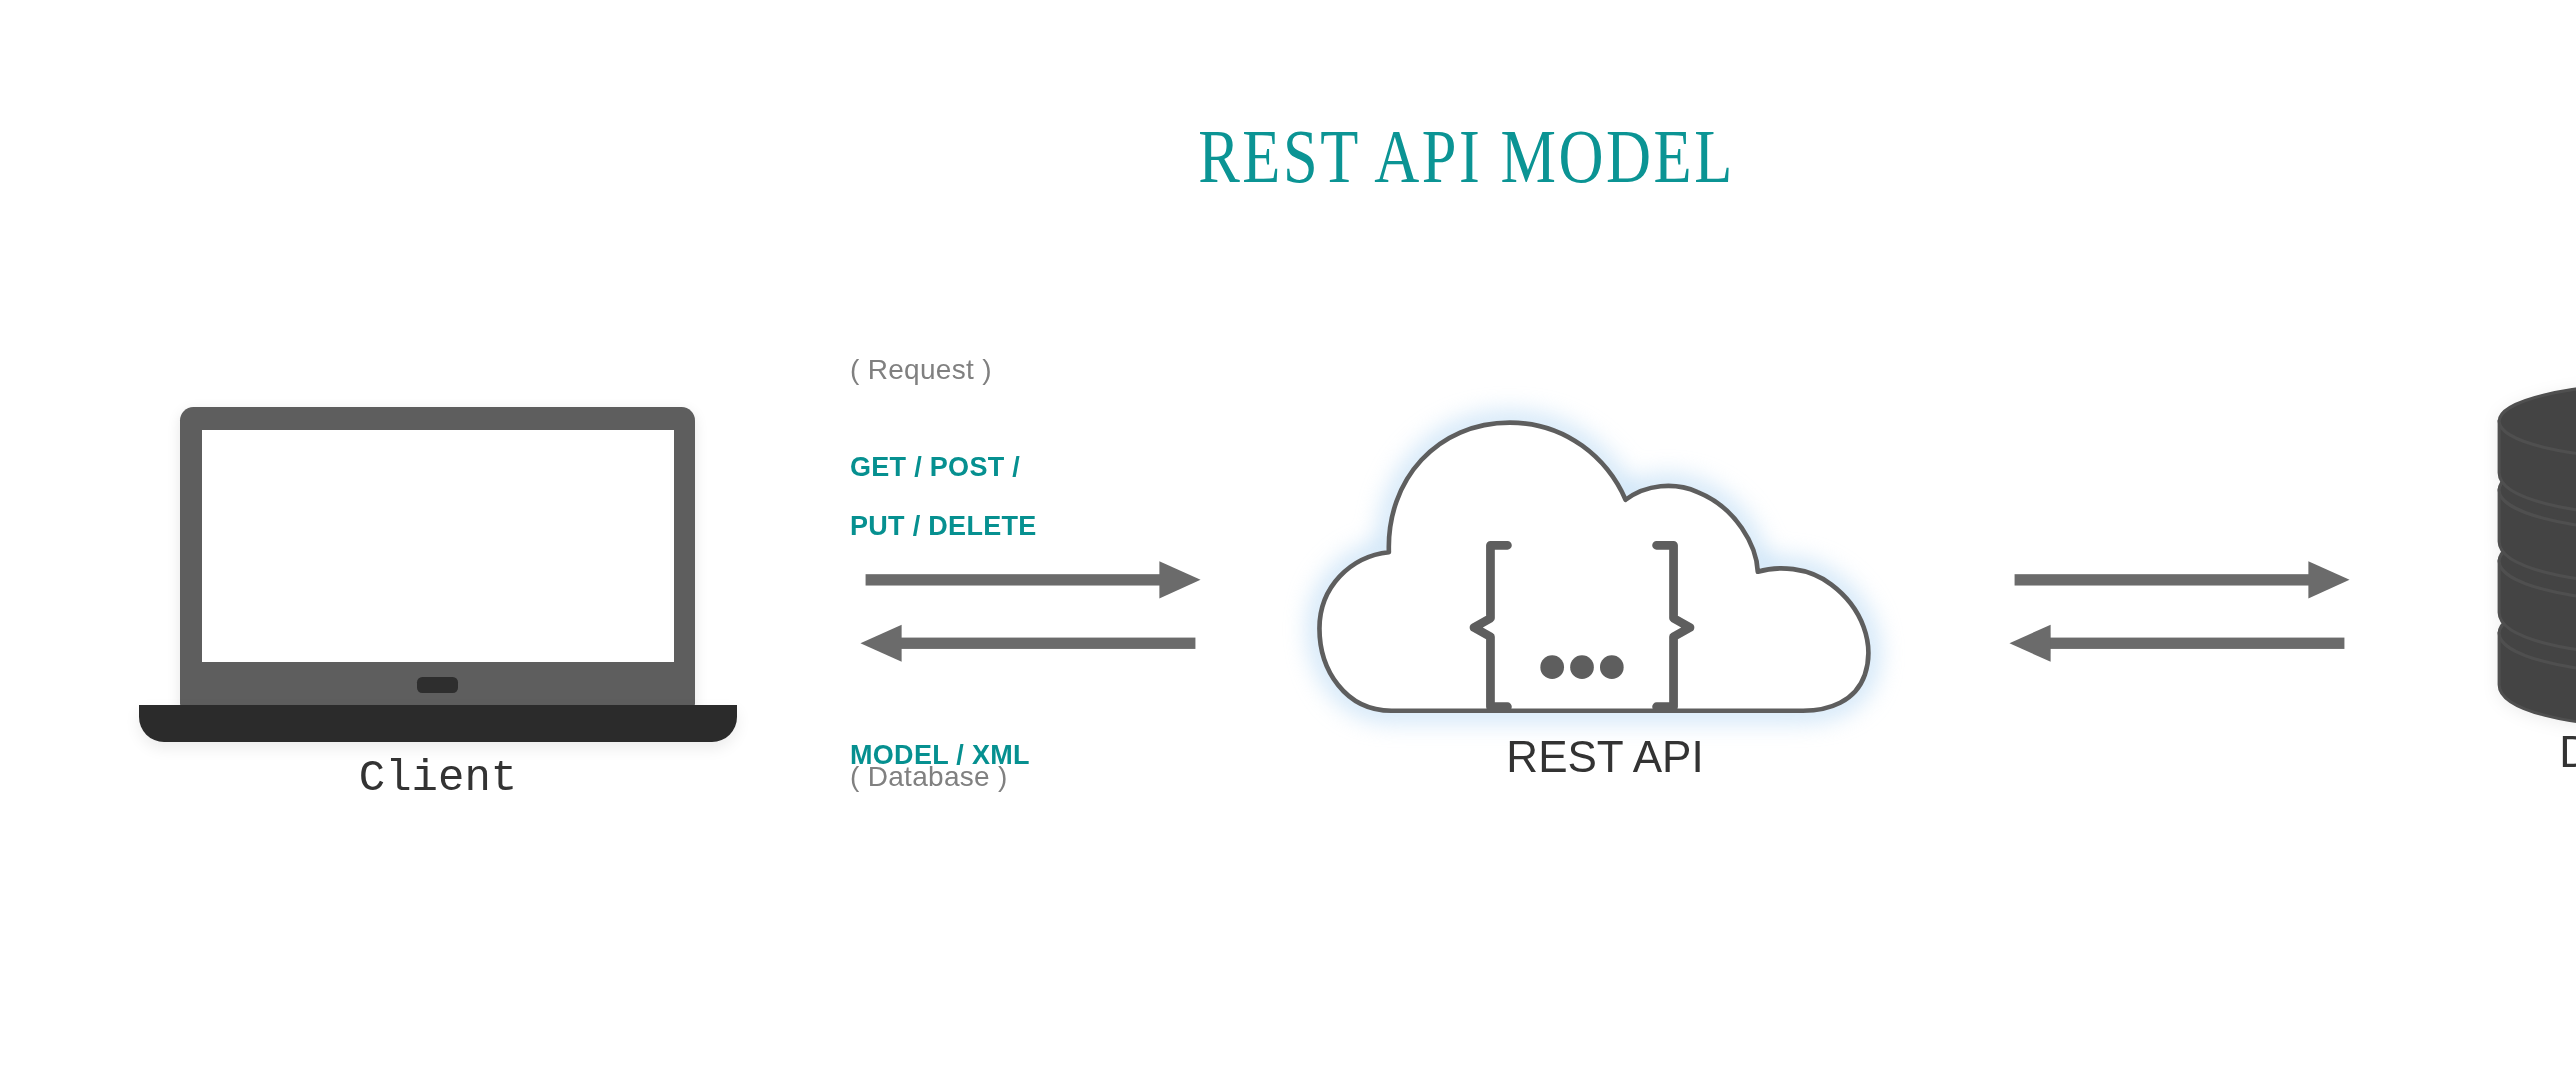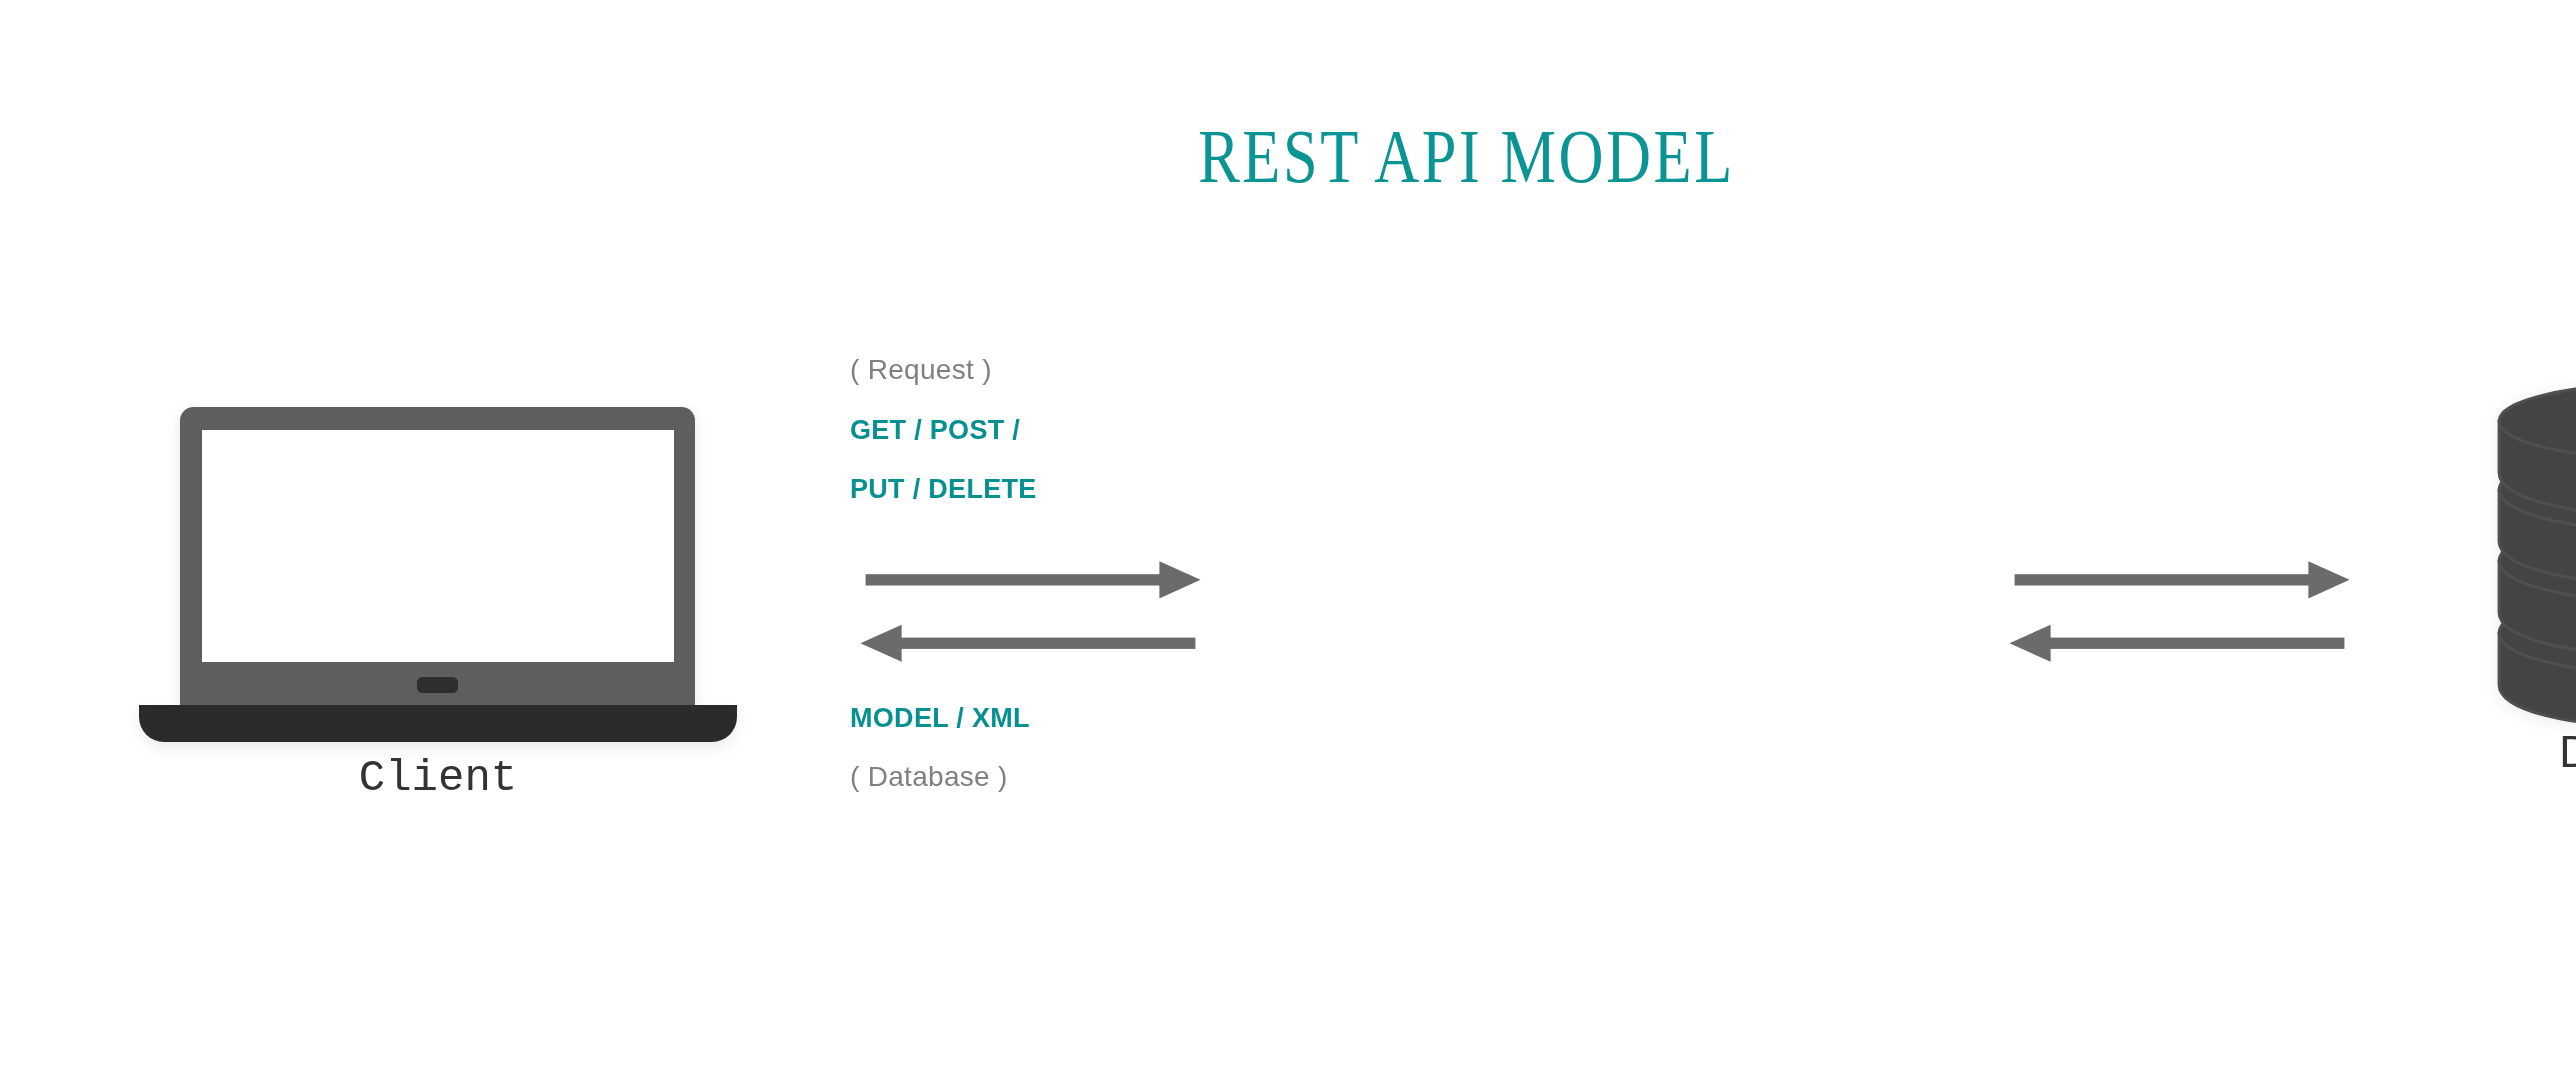--- a/index.html
+++ b/index.html
@@ -167,20 +167,21 @@
   .flow-paren {
     font-size: 28px;
     color: #808080;
     letter-spacing: 0.3px;
   }
   .flow-verb {
     font-size: 27px;
     font-weight: bold;
     color: #069090;
     letter-spacing: 0.3px;
+    margin-top: 37px;
   }
 
   #left-flow {
     left: 850px;
     top: 355px;
     width: 361px;
     height: 428px;
   }
   #left-flow .arrow-svg { top: 196px; }
 
@@ -227,20 +228,63 @@
         <rect x="70" y="168" width="600" height="22" fill="#6b6b6b"></rect>
         <polygon points="100,143 20,179 100,215" fill="#6b6b6b"></polygon>
       </g>
     </svg>
 
     <div class="flow-text flow-verb" style="top:349px;">MODEL / XML</div>
 
     <div class="flow-text flow-paren" style="top:407px;">( Database )</div>
   </div>
 
+  <div class="node" id="api-node">
+
+    <svg class="cloud-glow" viewBox="0 0 1130 620">
+      <path d="M 150 600
+               C 60 600 10 520 10 440
+               C 10 360 70 300 145 292
+               C 140 150 240 40 380 40
+               C 490 40 570 110 605 190
+               C 645 160 700 155 745 175
+               C 820 205 860 280 862 330
+               C 900 318 960 320 1005 355
+               C 1065 400 1090 470 1070 530
+               C 1052 582 1000 600 950 600
+               Z" fill="none" stroke="#9ecbf0" stroke-width="22"></path>
+    </svg>
+
+    <svg class="cloud-svg" viewBox="0 0 1130 620">
+      <path d="M 150 600
+               C 60 600 10 520 10 440
+               C 10 360 70 300 145 292
+               C 140 150 240 40 380 40
+               C 490 40 570 110 605 190
+               C 645 160 700 155 745 175
+               C 820 205 860 280 862 330
+               C 900 318 960 320 1005 355
+               C 1065 400 1090 470 1070 530
+               C 1052 582 1000 600 950 600
+               Z" fill="#ffffff" stroke="#5e5e5e" stroke-width="9" stroke-linejoin="round"></path>
+    </svg>
+
+    <svg class="braces" viewBox="0 0 500 350">
+
+      <path d="M 105 18 L 72 18 L 72 160 L 40 178 L 72 196 L 72 332 L 105 332" fill="none" stroke="#5e5e5e" stroke-width="17" stroke-linecap="round" stroke-linejoin="round"></path>
+
+      <path d="M 395 18 L 428 18 L 428 160 L 460 178 L 428 196 L 428 332 L 395 332" fill="none" stroke="#5e5e5e" stroke-width="17" stroke-linecap="round" stroke-linejoin="round"></path>
+
+      <circle cx="192" cy="255" r="23" fill="#5e5e5e"></circle>
+      <circle cx="250" cy="255" r="23" fill="#5e5e5e"></circle>
+      <circle cx="308" cy="255" r="23" fill="#5e5e5e"></circle>
+    </svg>
+
+    <div class="node-label">REST API</div>
+  </div>
 
   <div class="arrow-group" id="right-flow">
     <svg class="arrow-svg" width="361" height="134" viewBox="0 0 700 260">
       <g>
         <rect x="30" y="45" width="600" height="22" fill="#6b6b6b"></rect>
         <polygon points="600,20 680,56 600,92" fill="#6b6b6b"></polygon>
       </g>
       <g>
         <rect x="70" y="168" width="600" height="22" fill="#6b6b6b"></rect>
         <polygon points="100,143 20,179 100,215" fill="#6b6b6b"></polygon>

